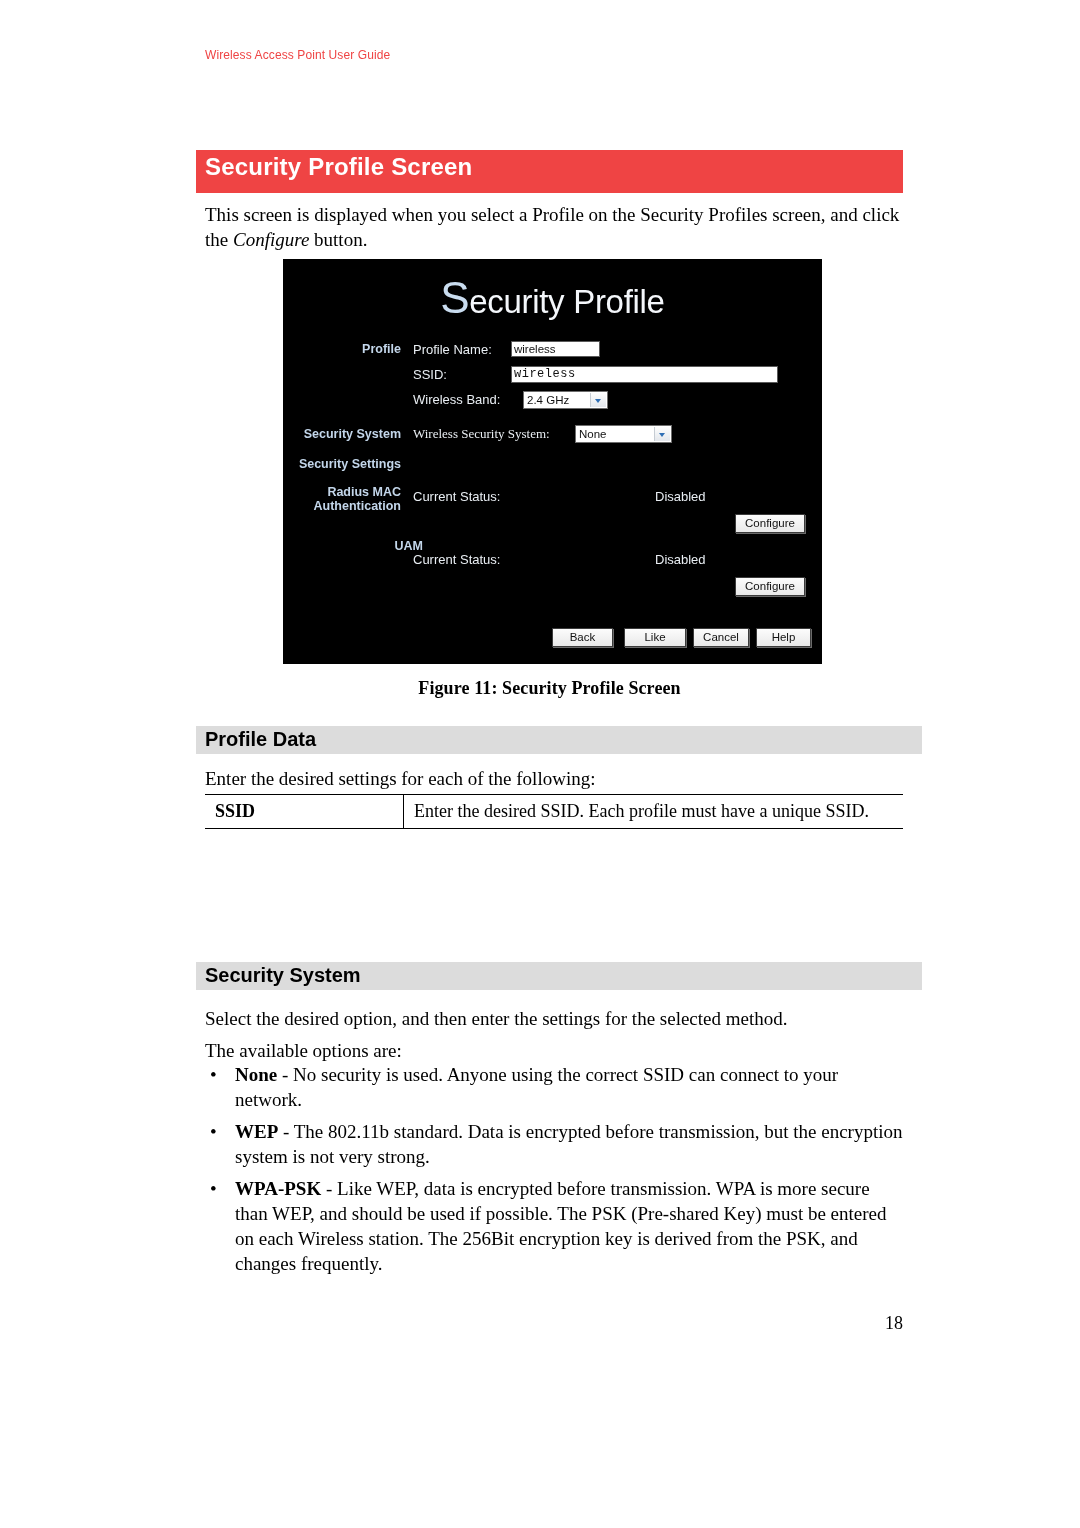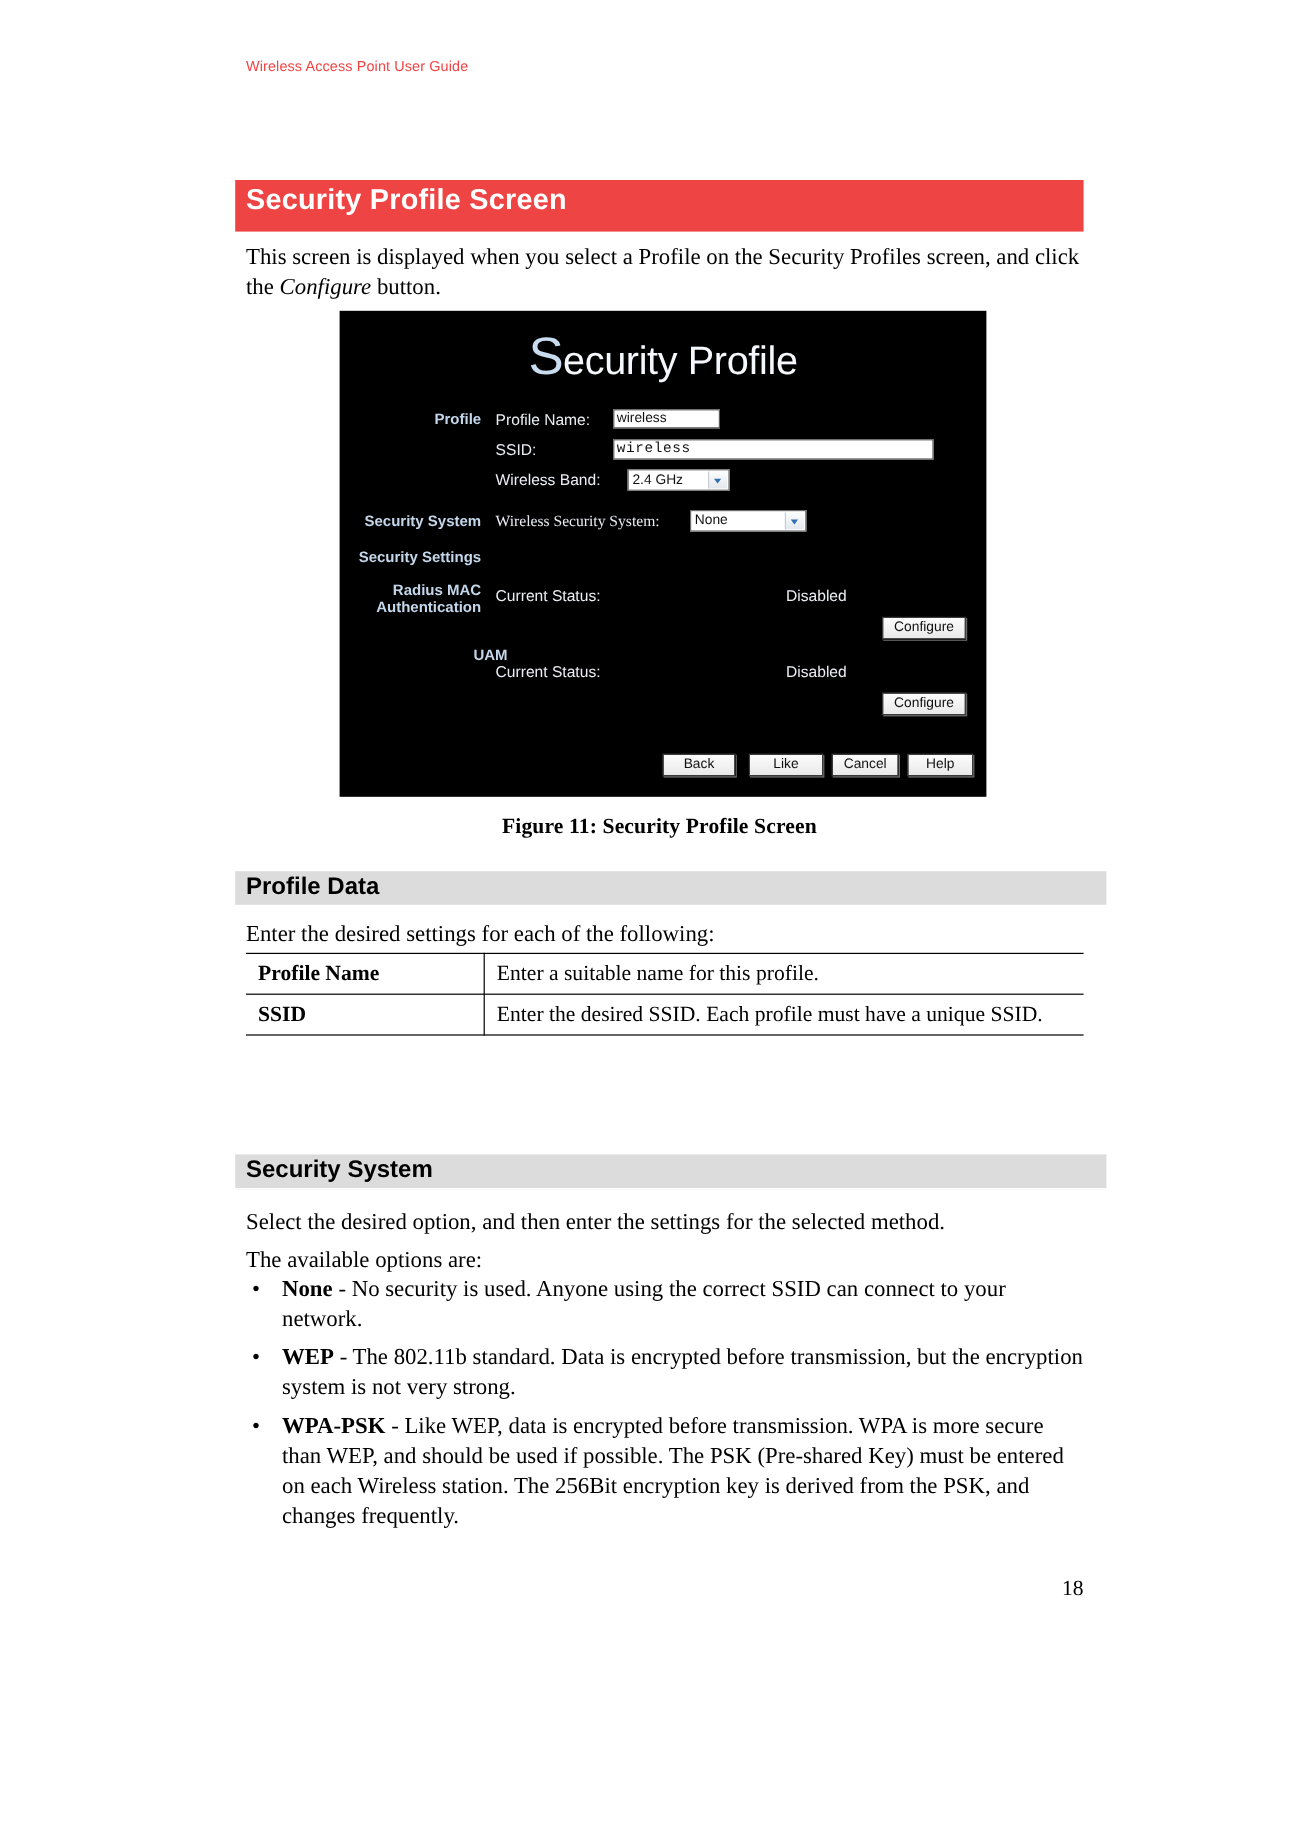--- a/index.html
+++ b/index.html
@@ -335,24 +335,20 @@
 <div class="fig-caption">Figure 11: Security Profile Screen</div>
 
 <div class="sec-head" style="top:726px;">
   <span>Profile Data</span>
 </div>
 <div class="para" style="top:766px;">Enter the desired settings for each of the following:</div>
 
 <table class="deftable">
   <tbody>
     <tr>
-      <td class="term">Profile Name</td>
-      <td>Enter a suitable name for this profile.</td>
-    </tr>
-    <tr>
       <td class="term">SSID</td>
       <td>Enter the desired SSID. Each profile must have a unique SSID.</td>
     </tr>
   </tbody>
 </table>
 
 <div class="sec-head" style="top:962px;">
   <span>Security System</span>
 </div>
 <div class="para" style="top:1006px; width:700px;">Select the desired option, and then enter the settings for the selected method.</div>

